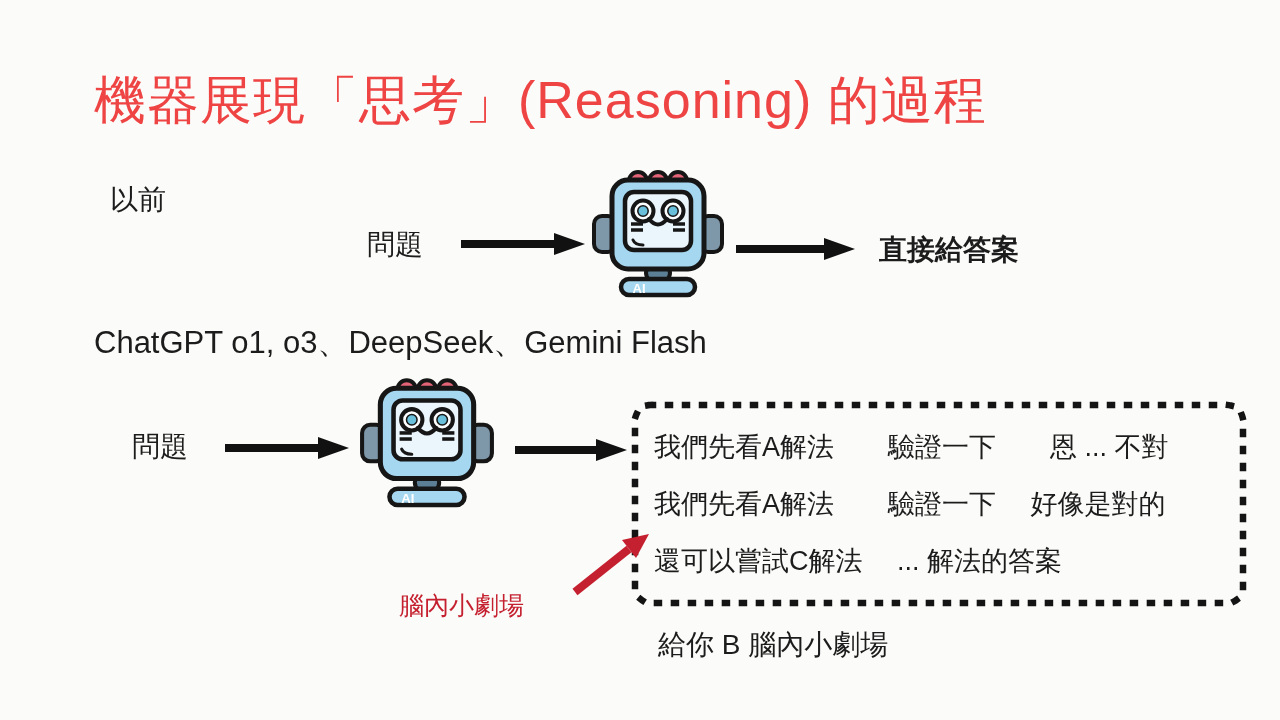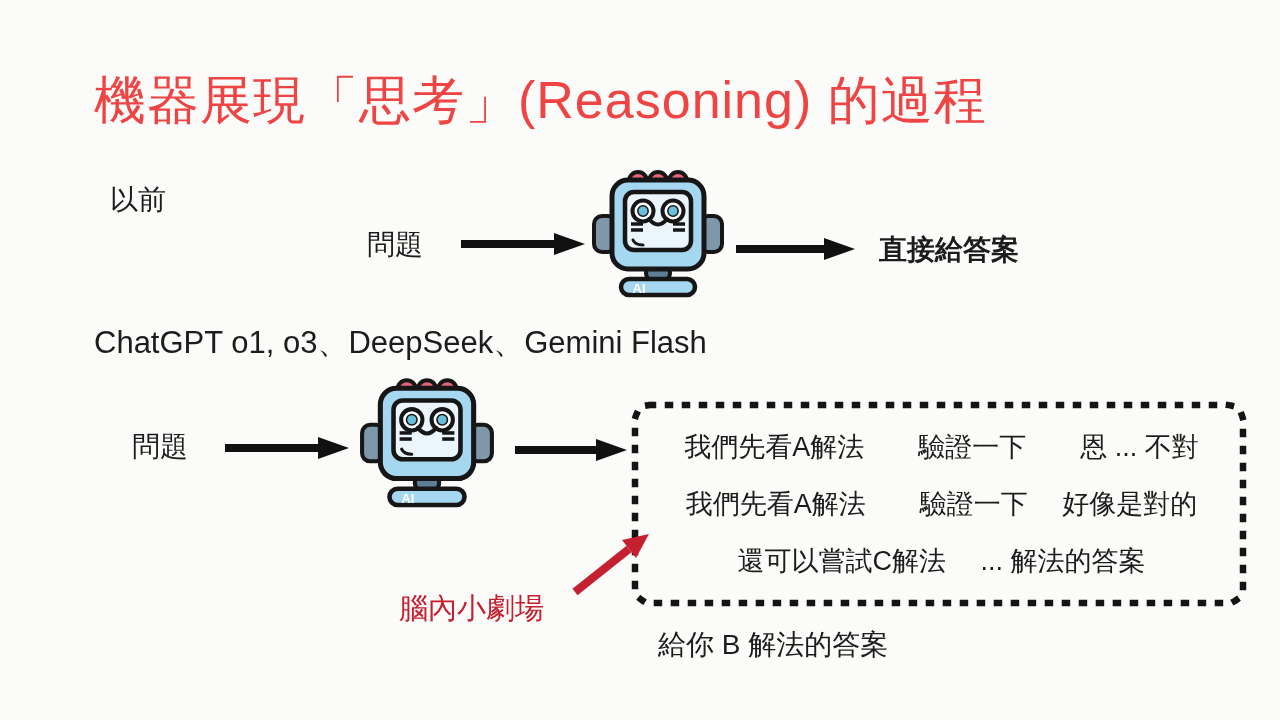--- a/index.html
+++ b/index.html
@@ -28,30 +28,29 @@
 
   .arrow-svg { display: block; }
 
   .thought-box-border { left: 630px; top: 400px; }
   .thought-lines {
     left: 654px; top: 428px;
     width: 575px;
     display: flex;
     flex-direction: column;
     gap: 18px;
-    text-align: center;
   }
   .thought-line {
     font-size: 27px;
     line-height: 39px;
     white-space: pre;
   }
   .annotation {
     left: 399px; top: 589px;
-    font-size: 29px;
+    font-size: 25px;
     white-space: nowrap;
   }
   .final-answer {
     left: 658px; top: 626px;
     font-size: 28px;
     white-space: nowrap;
   }
 </style>
 </head>
 <body>
@@ -146,15 +145,15 @@
     <div class="thought-line">還可以嘗試C解法　 ... 解法的答案</div>
   </div>
 
   <svg class="abs" style="left:567px; top:528px;" width="92" height="72" viewBox="0 0 92 72">
     <line x1="8" y1="64" x2="62" y2="21" stroke="#c5202f" stroke-width="8"></line>
     <polygon points="82,6 69,30 55,12" fill="#c5202f"></polygon>
   </svg>
 
   <div class="abs annotation" style="color:#c5202f;">腦內小劇場</div>
 
-  <div class="abs final-answer">給你 B 解法的答案</div>
+  <div class="abs final-answer">給你 B 腦內小劇場</div>
 
 </div>
 
 </body></html>

